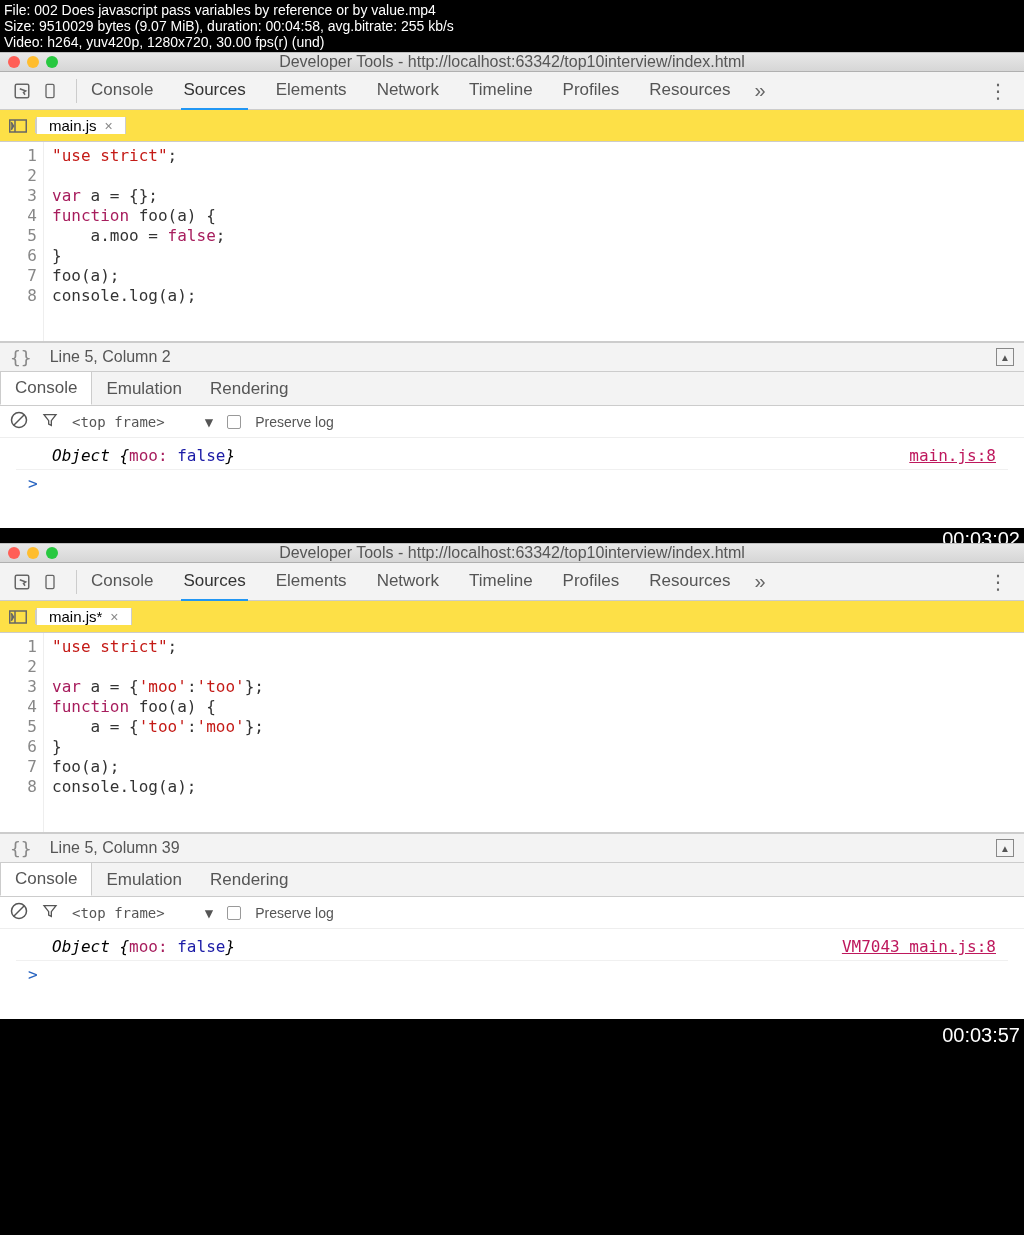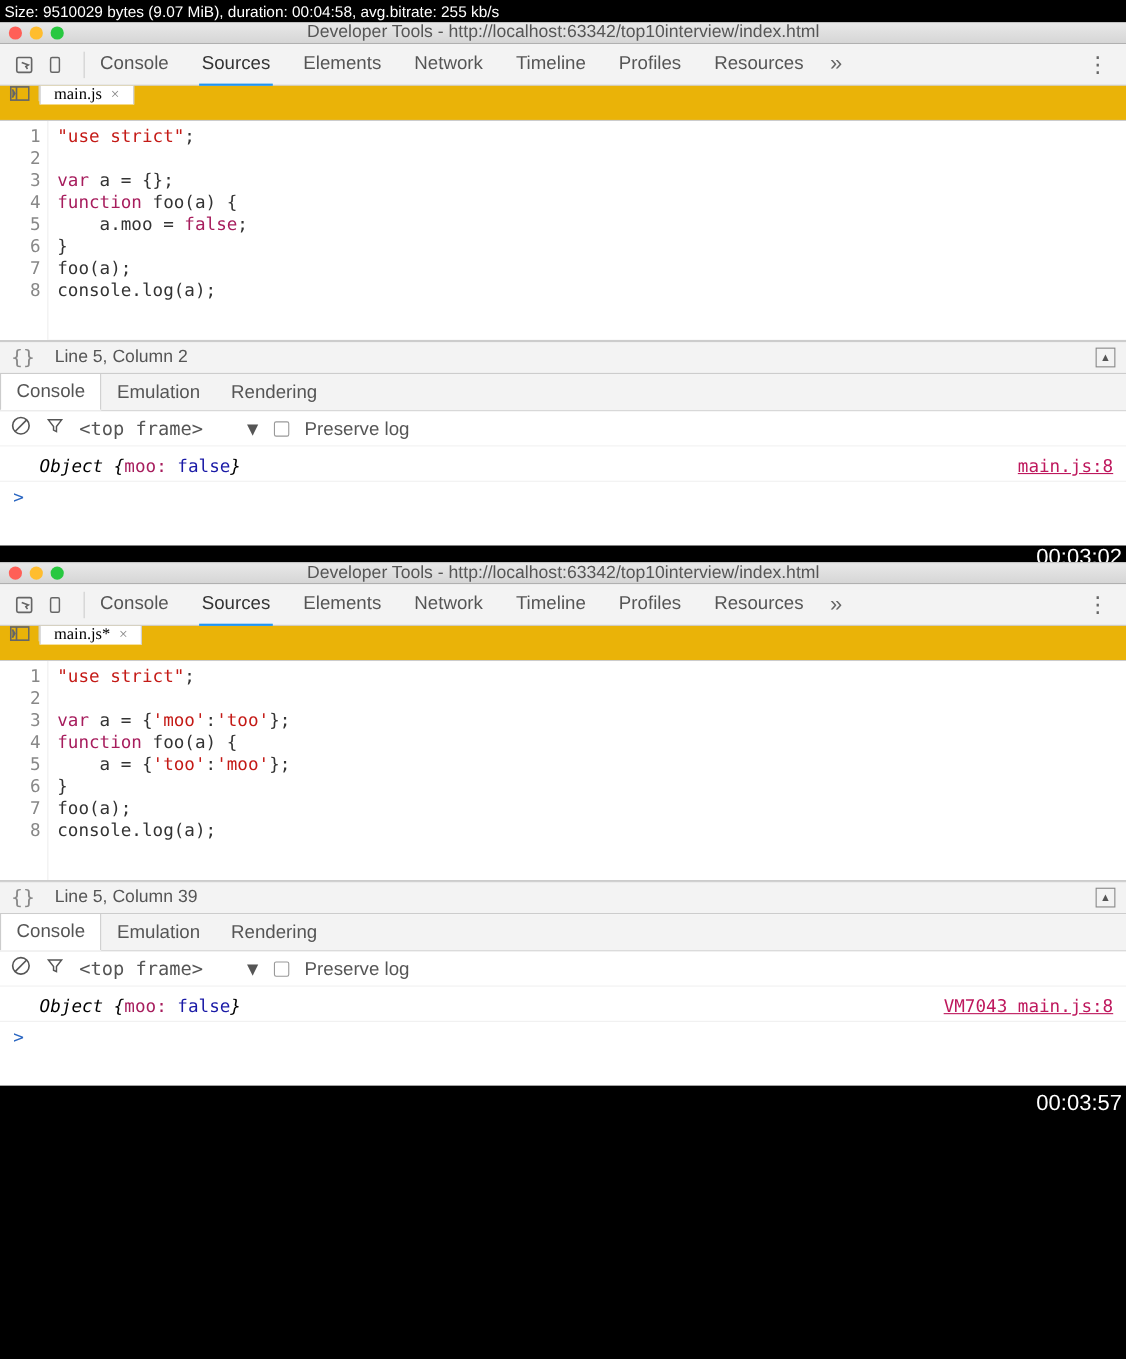--- a/index.html
+++ b/index.html
@@ -15,53 +15,55 @@
 .tl-max { background: #28c840; }
 .title-text { position: absolute; left: 50%; transform: translateX(-50%); font-size: 16px; color: #555; }
 .toolbar { height: 38px; background: #f3f3f3; border-bottom: 1px solid #ccc; display: flex; align-items: center; padding: 0 8px; }
 .tool-icon { width: 28px; height: 28px; display: flex; align-items: center; justify-content: center; color: #666; cursor: pointer; }
 .tool-sep { width: 1px; height: 24px; background: #ccc; margin: 0 12px; }
 .tab-list { display: flex; gap: 26px; }
 .tab { font-size: 17px; color: #555; padding: 8px 2px; cursor: pointer; }
 .tab.active { color: #333; border-bottom: 2px solid #2196f3; }
 .more-tabs { margin-left: 22px; font-size: 20px; color: #666; cursor: pointer; }
 .kebab { margin-left: auto; font-size: 20px; color: #666; cursor: pointer; padding: 0 8px; }
-.file-tabs { height: 32px; background: #eab308; border-bottom: 1px solid #ccc; display: flex; align-items: flex-start; font-family: Liberation Serif, serif; }
+.file-tabs { height: 32px; background: #fde047; border-bottom: 1px solid #ccc; display: flex; align-items: center; }
 .nav-btn { width: 36px; display: flex; align-items: center; justify-content: center; border-right: 1px solid #ccc; cursor: pointer; color: #666; }
 .file-tab { background: #fff; border: 1px solid #ccc; border-bottom: none; border-top: none; padding: 0 12px; display: flex; align-items: center; gap: 8px; font-size: 15px; cursor: pointer; }
 .file-tab .close-x { color: #888; font-size: 14px; }
 .editor { display: flex; background: #fff; min-height: 200px; border-bottom: 1px solid #ccc; }
 .gutter { width: 44px; background: #fff; border-right: 1px solid #eee; text-align: right; padding: 4px 6px 4px 0; color: #888; font-family: Menlo, Consolas, monospace; font-size: 16px; line-height: 20px; }
 .code { flex: 1; padding: 4px 8px; font-family: Menlo, Consolas, monospace; font-size: 16px; line-height: 20px; white-space: pre; color: #333; }
 .kw { color: #a71d5d; }
 .str { color: #c41a16; }
 .status-bar { height: 30px; background: #f3f3f3; border-bottom: 1px solid #ccc; border-top: 1px solid #ccc; display: flex; align-items: center; padding: 0 10px; font-size: 16px; color: #555; }
 .braces-icon { font-family: monospace; font-size: 18px; margin-right: 18px; color: #888; cursor: pointer; }
 .toggle-panel { margin-left: auto; width: 18px; height: 18px; border: 1px solid #888; display: flex; align-items: center; justify-content: center; font-size: 10px; cursor: pointer; }
 .drawer-tabs { height: 34px; background: #f3f3f3; border-bottom: 1px solid #ccc; display: flex; align-items: stretch; }
 .drawer-tab { padding: 6px 14px; font-size: 17px; color: #555; cursor: pointer; display: flex; align-items: center; }
 .drawer-tab.active { background: #fff; border: 1px solid #ccc; border-bottom: 1px solid #fff; border-top: none; font-weight: 500; }
-.console-toolbar { height: 32px; background: #fff; border-bottom: 1px solid #eee; display: flex; align-items: center; padding: 0 10px; gap: 14px; font-size: 17px; color: #555; }
+.console-toolbar { height: 32px; background: #fff; border-bottom: 1px solid #eee; display: flex; align-items: center; padding: 0 10px; gap: 14px; font-size: 14px; color: #555; }
 .frame-selector { display: flex; align-items: center; gap: 40px; cursor: pointer; font-family: Menlo, Consolas, monospace; }
 .checkbox { width: 14px; height: 14px; border: 1px solid #999; border-radius: 2px; }
-.console-output { background: #fff; padding: 4px 0; min-height: 90px; }
+.console-output { background: #fff; padding: 4px 16px; min-height: 90px; }
 .console-row { display: flex; padding: 4px 12px 4px 36px; font-family: Menlo, Consolas, monospace; font-size: 16px; border-bottom: 1px solid #f0f0f0; }
 .console-msg { flex: 1; font-style: italic; }
 .obj-key { color: #a71d5d; font-style: normal; }
 .obj-val { color: #1a1aa6; font-style: normal; }
 .console-src { color: #be185d; text-decoration: underline; font-style: normal; cursor: pointer; }
 .console-prompt { padding: 4px 12px; color: #2965c1; font-family: monospace; font-size: 16px; }
 .ts-row { position: relative; height: 15px; background: #000; }
 .play-cursor { position: absolute; right: 0; top: 506px; color: #333; }
 </style>
 </head>
 <body>
 
 <div class="video-info">
+  <div>File: 002 Does javascript pass variables by reference or by value.mp4</div>
   <div>Size: 9510029 bytes (9.07 MiB), duration: 00:04:58, avg.bitrate: 255 kb/s</div>
+  <div>Video: h264, yuv420p, 1280x720, 30.00 fps(r) (und)</div>
 </div>
 
 <div class="devtools-window">
   <div class="titlebar">
     <div class="traffic-lights">
       <div class="traffic-light tl-close"></div>
       <div class="traffic-light tl-min"></div>
       <div class="traffic-light tl-max"></div>
     </div>
     <span class="title-text">Developer Tools - http://localhost:63342/top10interview/index.html</span>

